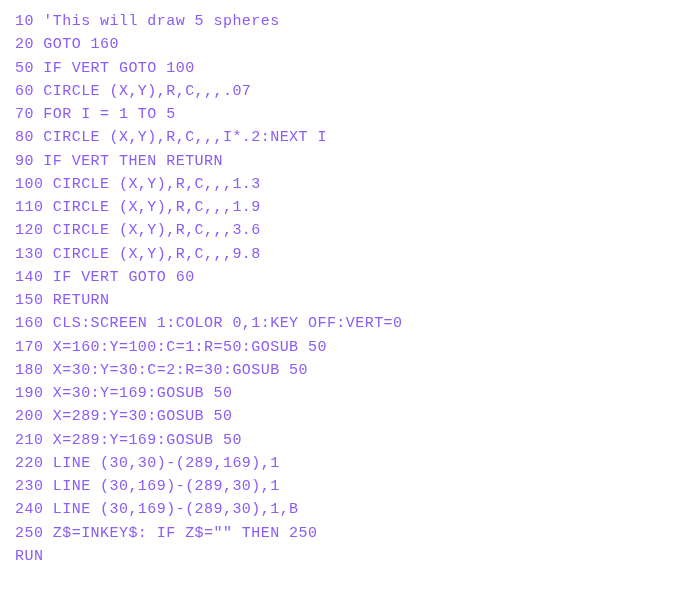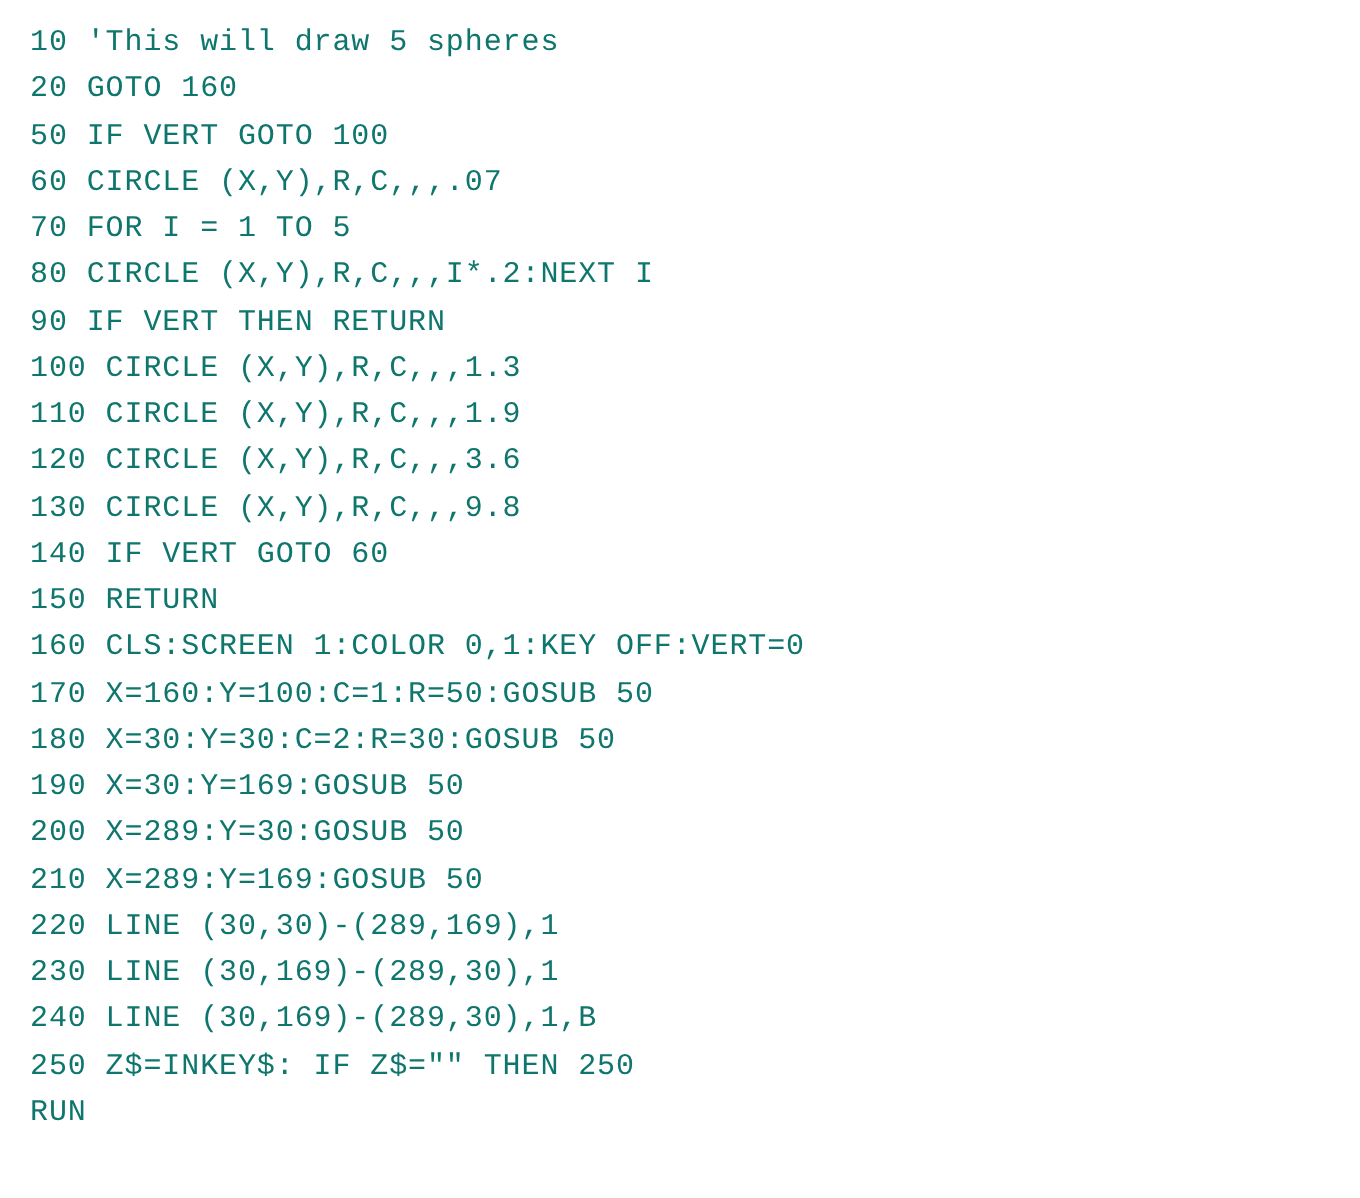--- a/index.html
+++ b/index.html
@@ -15,21 +15,21 @@
       display: flex;
       align-items: flex-start;
       justify-content: flex-start;
       padding: 10px 15px;
     }
 
     .code-block {
       font-family: 'Courier New', Courier, monospace;
       font-size: 15px;
       line-height: 1.55;
-      color: #0f766e;
+      color: #8b5cf6;
       white-space: pre;
       letter-spacing: 0.03em;
     }
   </style>
 </head>
 <body>
 
 <div class="code-block" id="code-container">10 'This will draw 5 spheres
 20 GOTO 160
 50 IF VERT GOTO 100

